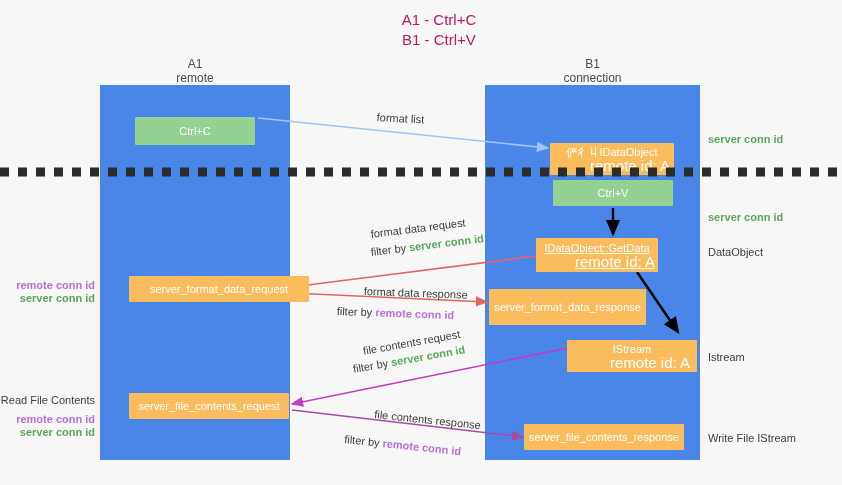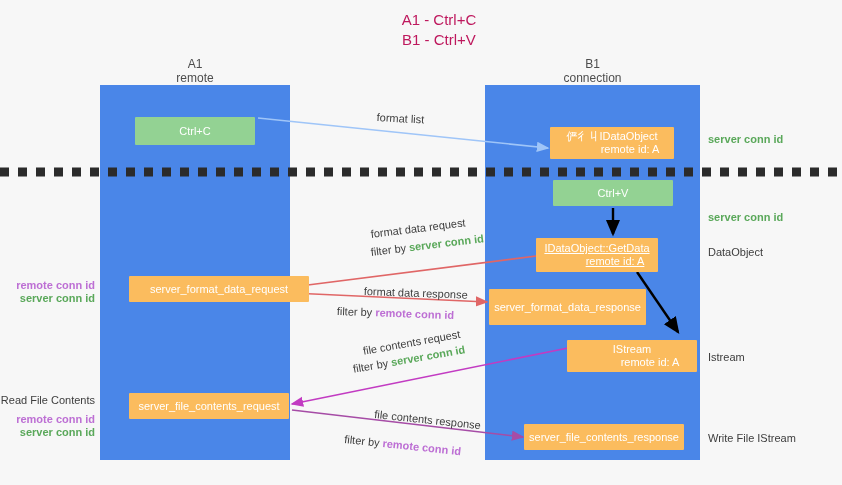--- a/index.html
+++ b/index.html
@@ -28,21 +28,21 @@
 
   .box{
     position:absolute;box-sizing:border-box;
     display:flex;align-items:center;justify-content:center;
     text-align:center;color:#ffffff;font-size:11px;line-height:13px;
     border-radius:1px;
     z-index:6;
   }
   .box-green{background:#93d293;}
   .box-orange{background:#fbbc5e;}
-  .box .l2{font-size:11px;margin-left:36px;}
+  .box .l2{font-size:15px;margin-left:36px;}
 
   .side-label{
     position:absolute;font-size:11px;line-height:14px;
   }
   .c-green{color:#5aa85a;font-weight:bold;}
   .c-purple{color:#bd6fd4;font-weight:bold;}
   .c-dark{color:#3d3d3d;}
   .ta-right{text-align:right;}
 
   .ann{
@@ -113,21 +113,21 @@
   </svg>
 
   <svg class="dashline" viewBox="0 0 842 12" preserveAspectRatio="none">
     <line x1="0" y1="6" x2="842" y2="6" stroke="#2b2b2b" stroke-width="9" stroke-dasharray="9 9"></line>
   </svg>
 
   <div class="box box-green" style="left:135px;top:104px;width:120px;height:28px;margin-top:13px;">
     <span>Ctrl+C</span>
   </div>
 
-  <div class="box box-orange" style="left:550px;top:127px;width:124px;height:32px;flex-direction:column;">
+  <div class="box box-orange" style="left:550px;top:143px;width:124px;height:32px;flex-direction:column;">
     <span>俨彳丩IDataObject</span>
     <span class="l2">remote id: A</span>
   </div>
 
   <div class="box box-green" style="left:553px;top:180px;width:120px;height:26px;">
     <span>Ctrl+V</span>
   </div>
 
   <div class="box box-orange" style="left:536px;top:238px;width:122px;height:34px;flex-direction:column;text-decoration:underline;">
     <span>IDataObject::GetData</span>

